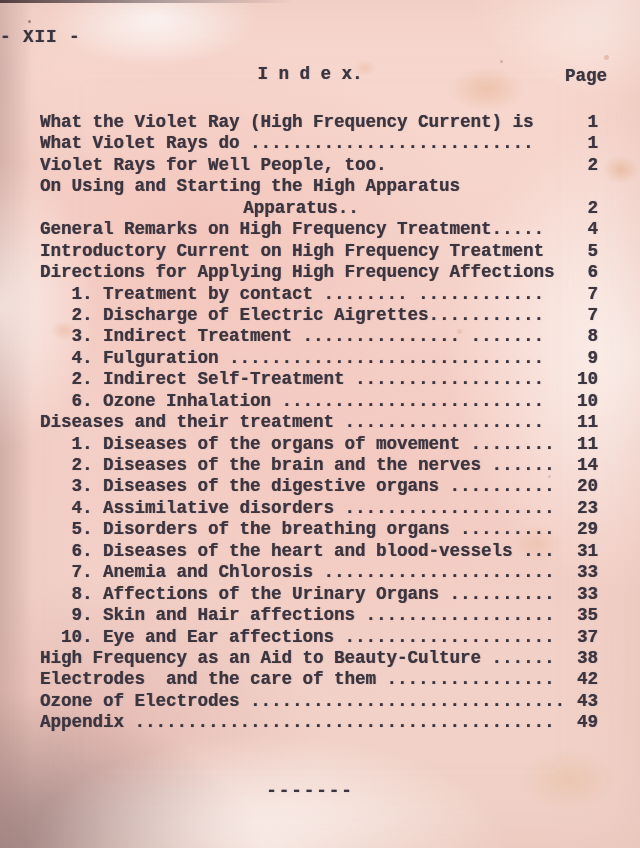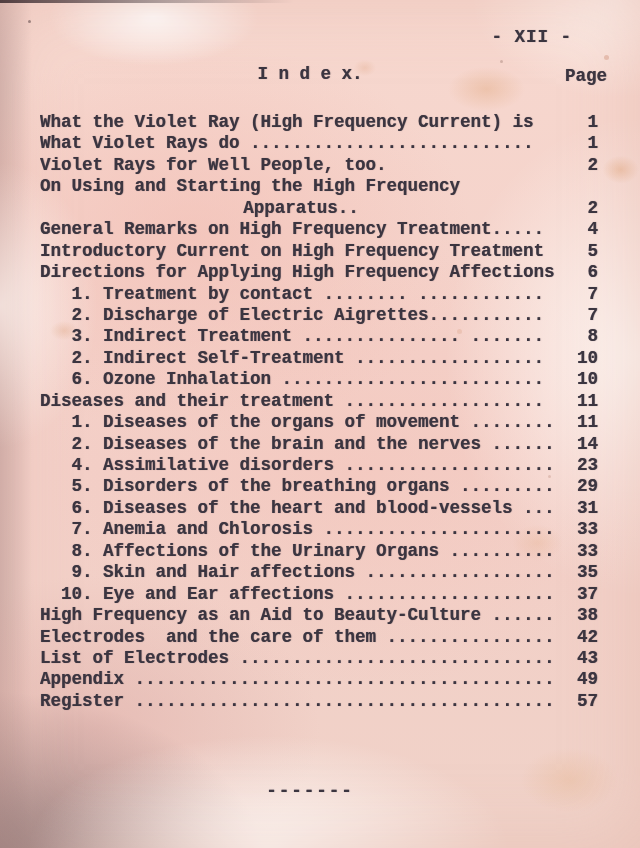--- a/index.html
+++ b/index.html
@@ -61,21 +61,21 @@
   
   .content {
     position: absolute; inset: 0;
     color: #3b3540;
     font-weight: bold;
     font-size: 17.5px;
     text-shadow: 0.4px 0.4px 0.8px rgba(59,51,62,0.55), -0.2px -0.2px 0.5px rgba(59,51,62,0.30);
   }
   .roman {
     position: absolute; top: 27px; left: 0; width: 572px;
-    text-align: right; letter-spacing: 1px;
+    text-align: left; letter-spacing: 1px;
   }
   .title {
     position: absolute; top: 64px; left: 0; width: 620px;
     text-align: center;
   }
   .page-col-header {
     position: absolute; top: 66px; left: 565px;
   }
   .rows {
     position: absolute; top: 112px; left: 40px; width: 558px;
@@ -124,21 +124,21 @@
           </div>
           <div class="row">
             <span class="label">What Violet Rays do ...........................</span>
             <span class="num">1</span>
           </div>
           <div class="row">
             <span class="label">Violet Rays for Well People, too.</span>
             <span class="num">2</span>
           </div>
           <div class="row">
-            <span class="label">On Using and Starting the High Frequency</span>
+            <span class="label">On Using and Starting the High Apparatus</span>
             <span class="num"></span>
           </div>
           <div class="row align-right">
             <span class="label">Apparatus..</span>
             <span class="num">2</span>
           </div>
           <div class="row">
             <span class="label">General Remarks on High Frequency Treatment.....</span>
             <span class="num">4</span>
           </div>
@@ -156,40 +156,48 @@
           </div>
           <div class="row">
             <span class="label">   2. Discharge of Electric Aigrettes...........</span>
             <span class="num">7</span>
           </div>
           <div class="row">
             <span class="label">   3. Indirect Treatment ............... .......</span>
             <span class="num">8</span>
           </div>
           <div class="row">
+            <span class="label">   4. Fulguration ..............................</span>
+            <span class="num">9</span>
+          </div>
+          <div class="row">
             <span class="label">   2. Indirect Self-Treatment ..................</span>
             <span class="num">10</span>
           </div>
           <div class="row">
             <span class="label">   6. Ozone Inhalation .........................</span>
             <span class="num">10</span>
           </div>
           <div class="row">
             <span class="label">Diseases and their treatment ...................</span>
             <span class="num">11</span>
           </div>
           <div class="row">
             <span class="label">   1. Diseases of the organs of movement ........</span>
             <span class="num">11</span>
           </div>
           <div class="row">
             <span class="label">   2. Diseases of the brain and the nerves ......</span>
             <span class="num">14</span>
           </div>
           <div class="row">
+            <span class="label">   3. Diseases of the digestive organs ..........</span>
+            <span class="num">20</span>
+          </div>
+          <div class="row">
             <span class="label">   4. Assimilative disorders ....................</span>
             <span class="num">23</span>
           </div>
           <div class="row">
             <span class="label">   5. Disorders of the breathing organs .........</span>
             <span class="num">29</span>
           </div>
           <div class="row">
             <span class="label">   6. Diseases of the heart and blood-vessels ...</span>
             <span class="num">31</span>
@@ -212,29 +220,25 @@
           </div>
           <div class="row">
             <span class="label">High Frequency as an Aid to Beauty-Culture ......</span>
             <span class="num">38</span>
           </div>
           <div class="row">
             <span class="label">Electrodes  and the care of them ................</span>
             <span class="num">42</span>
           </div>
           <div class="row">
-            <span class="label">List of Electrodes ..............................</span>
+            <span class="label">Ozone of Electrodes ..............................</span>
             <span class="num">43</span>
           </div>
           <div class="row">
             <span class="label">Appendix ........................................</span>
             <span class="num">49</span>
-          </div>
-          <div class="row">
-            <span class="label">Register ........................................</span>
-            <span class="num">57</span>
           </div>
         </div>
 
       <div class="separator">-------</div>
     </div>
   </div>
 </div>
 
 </body></html>

